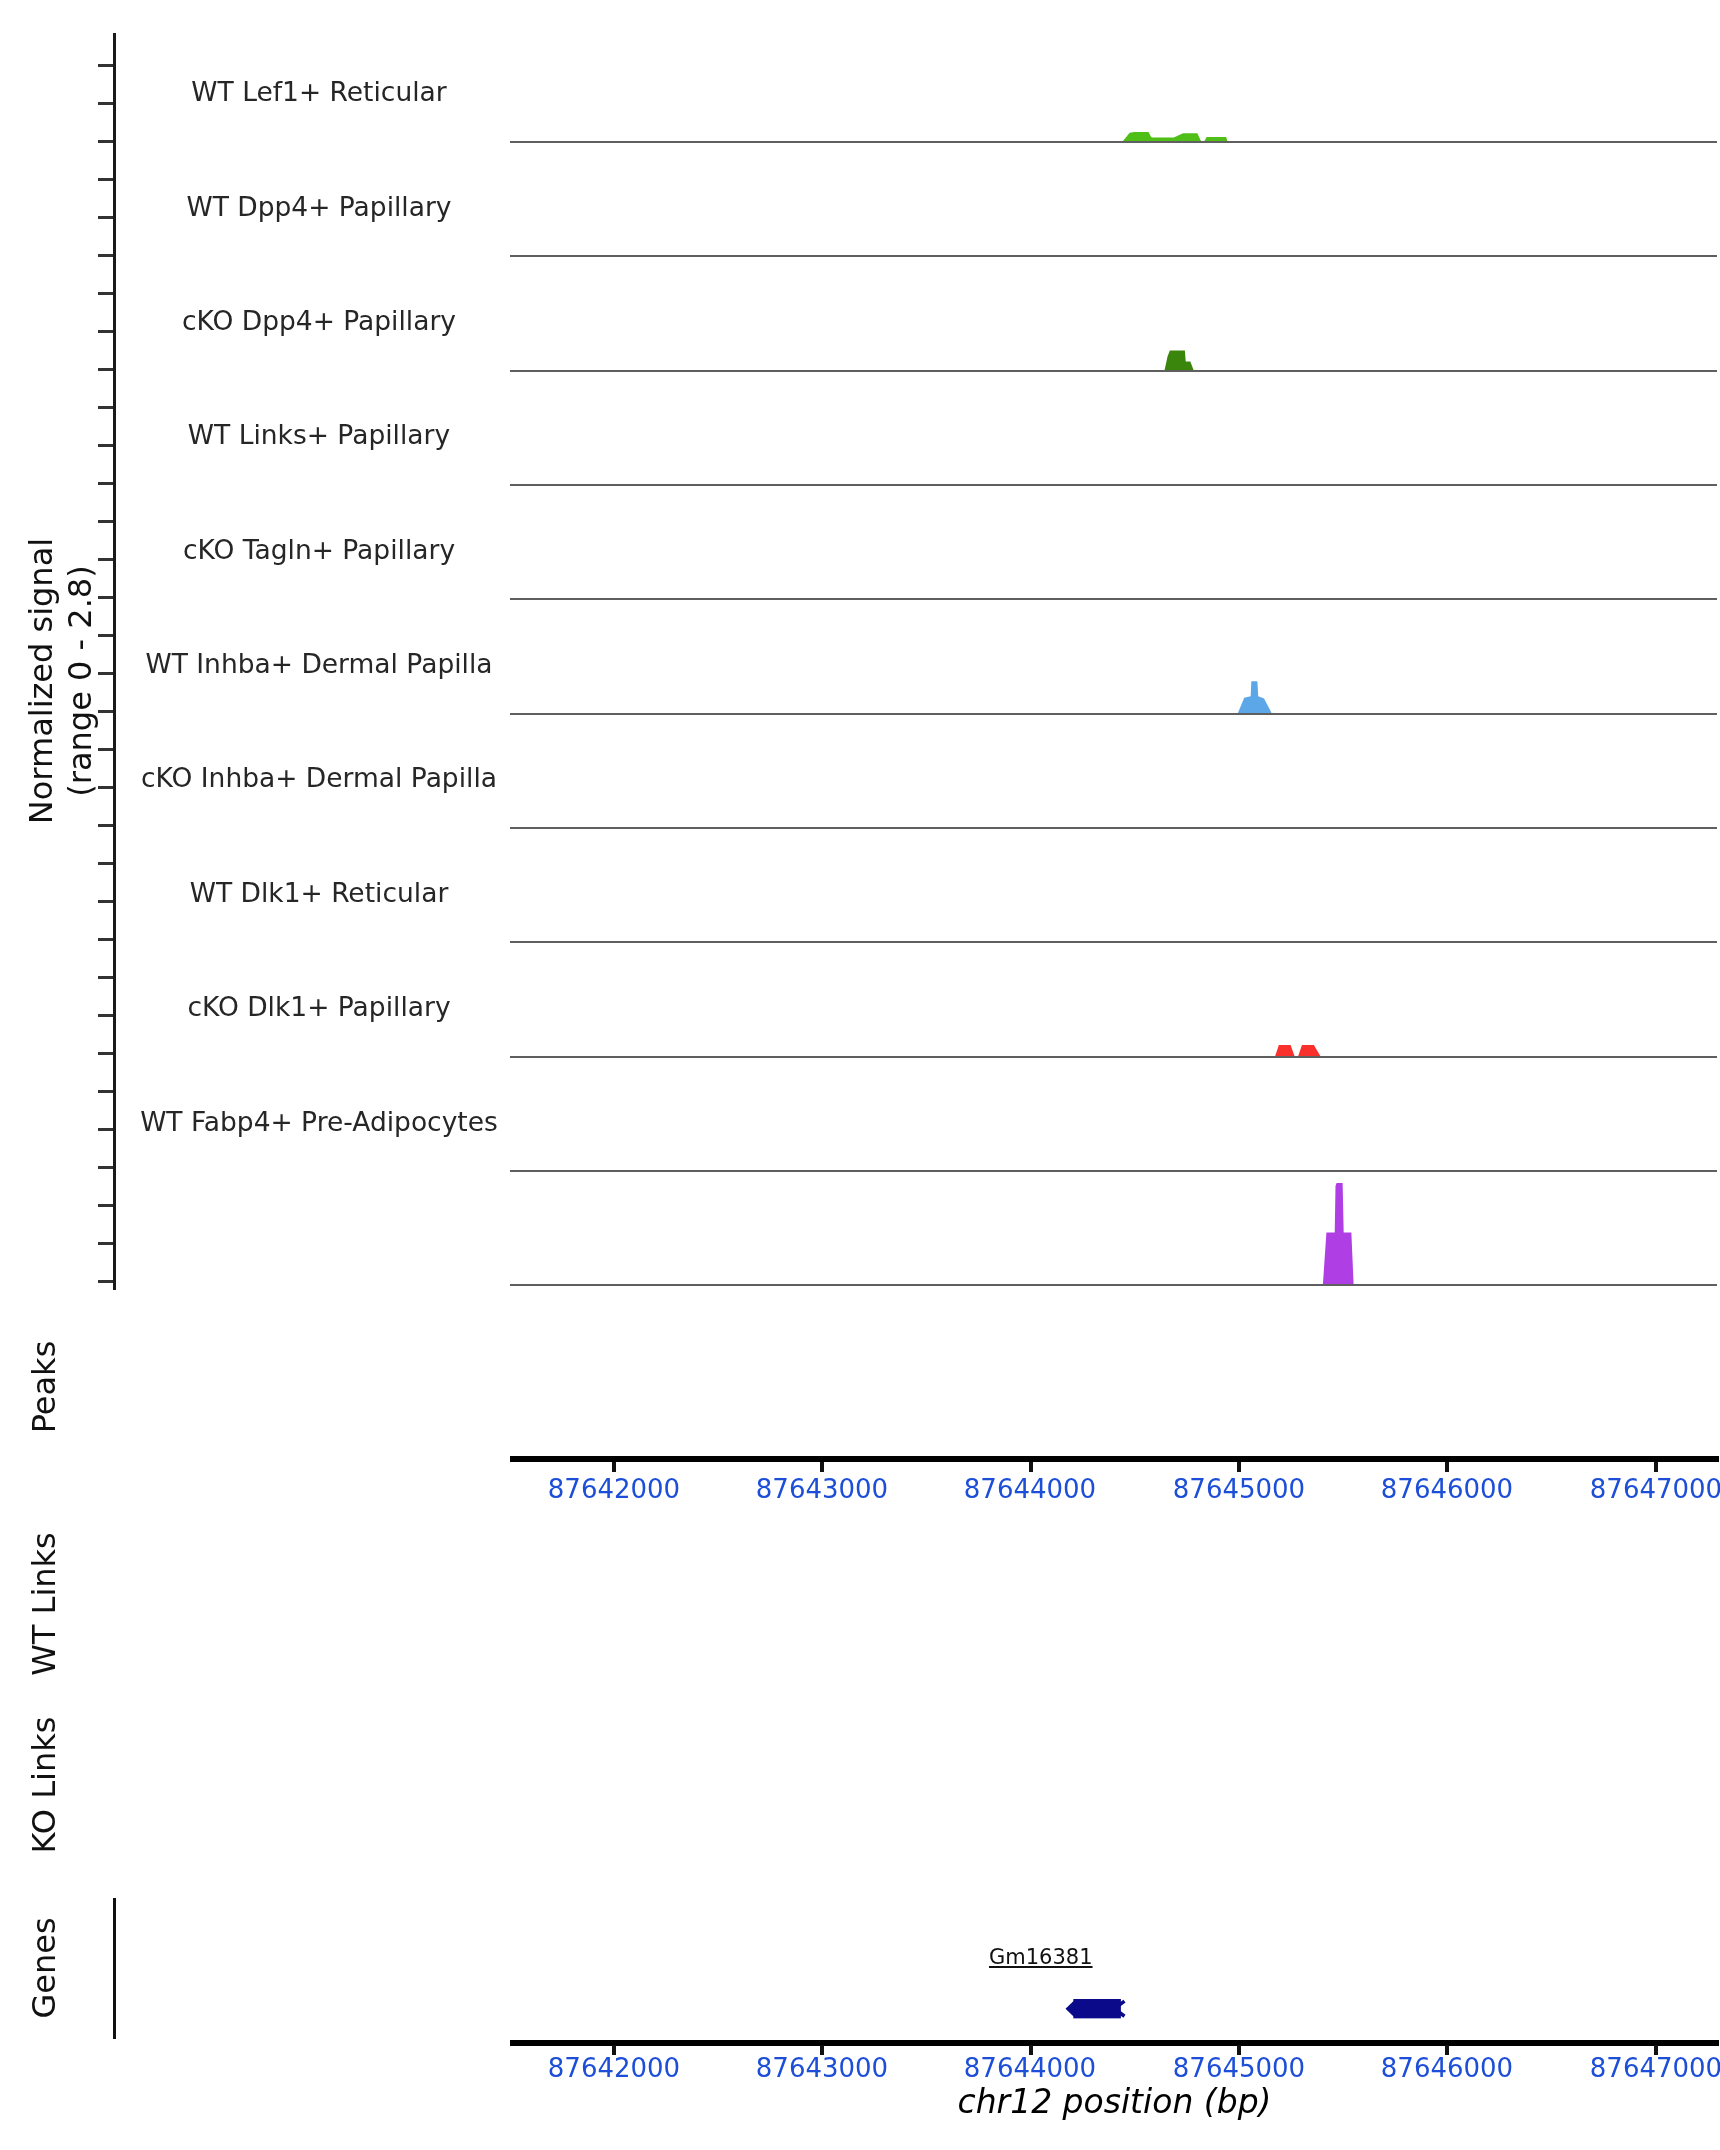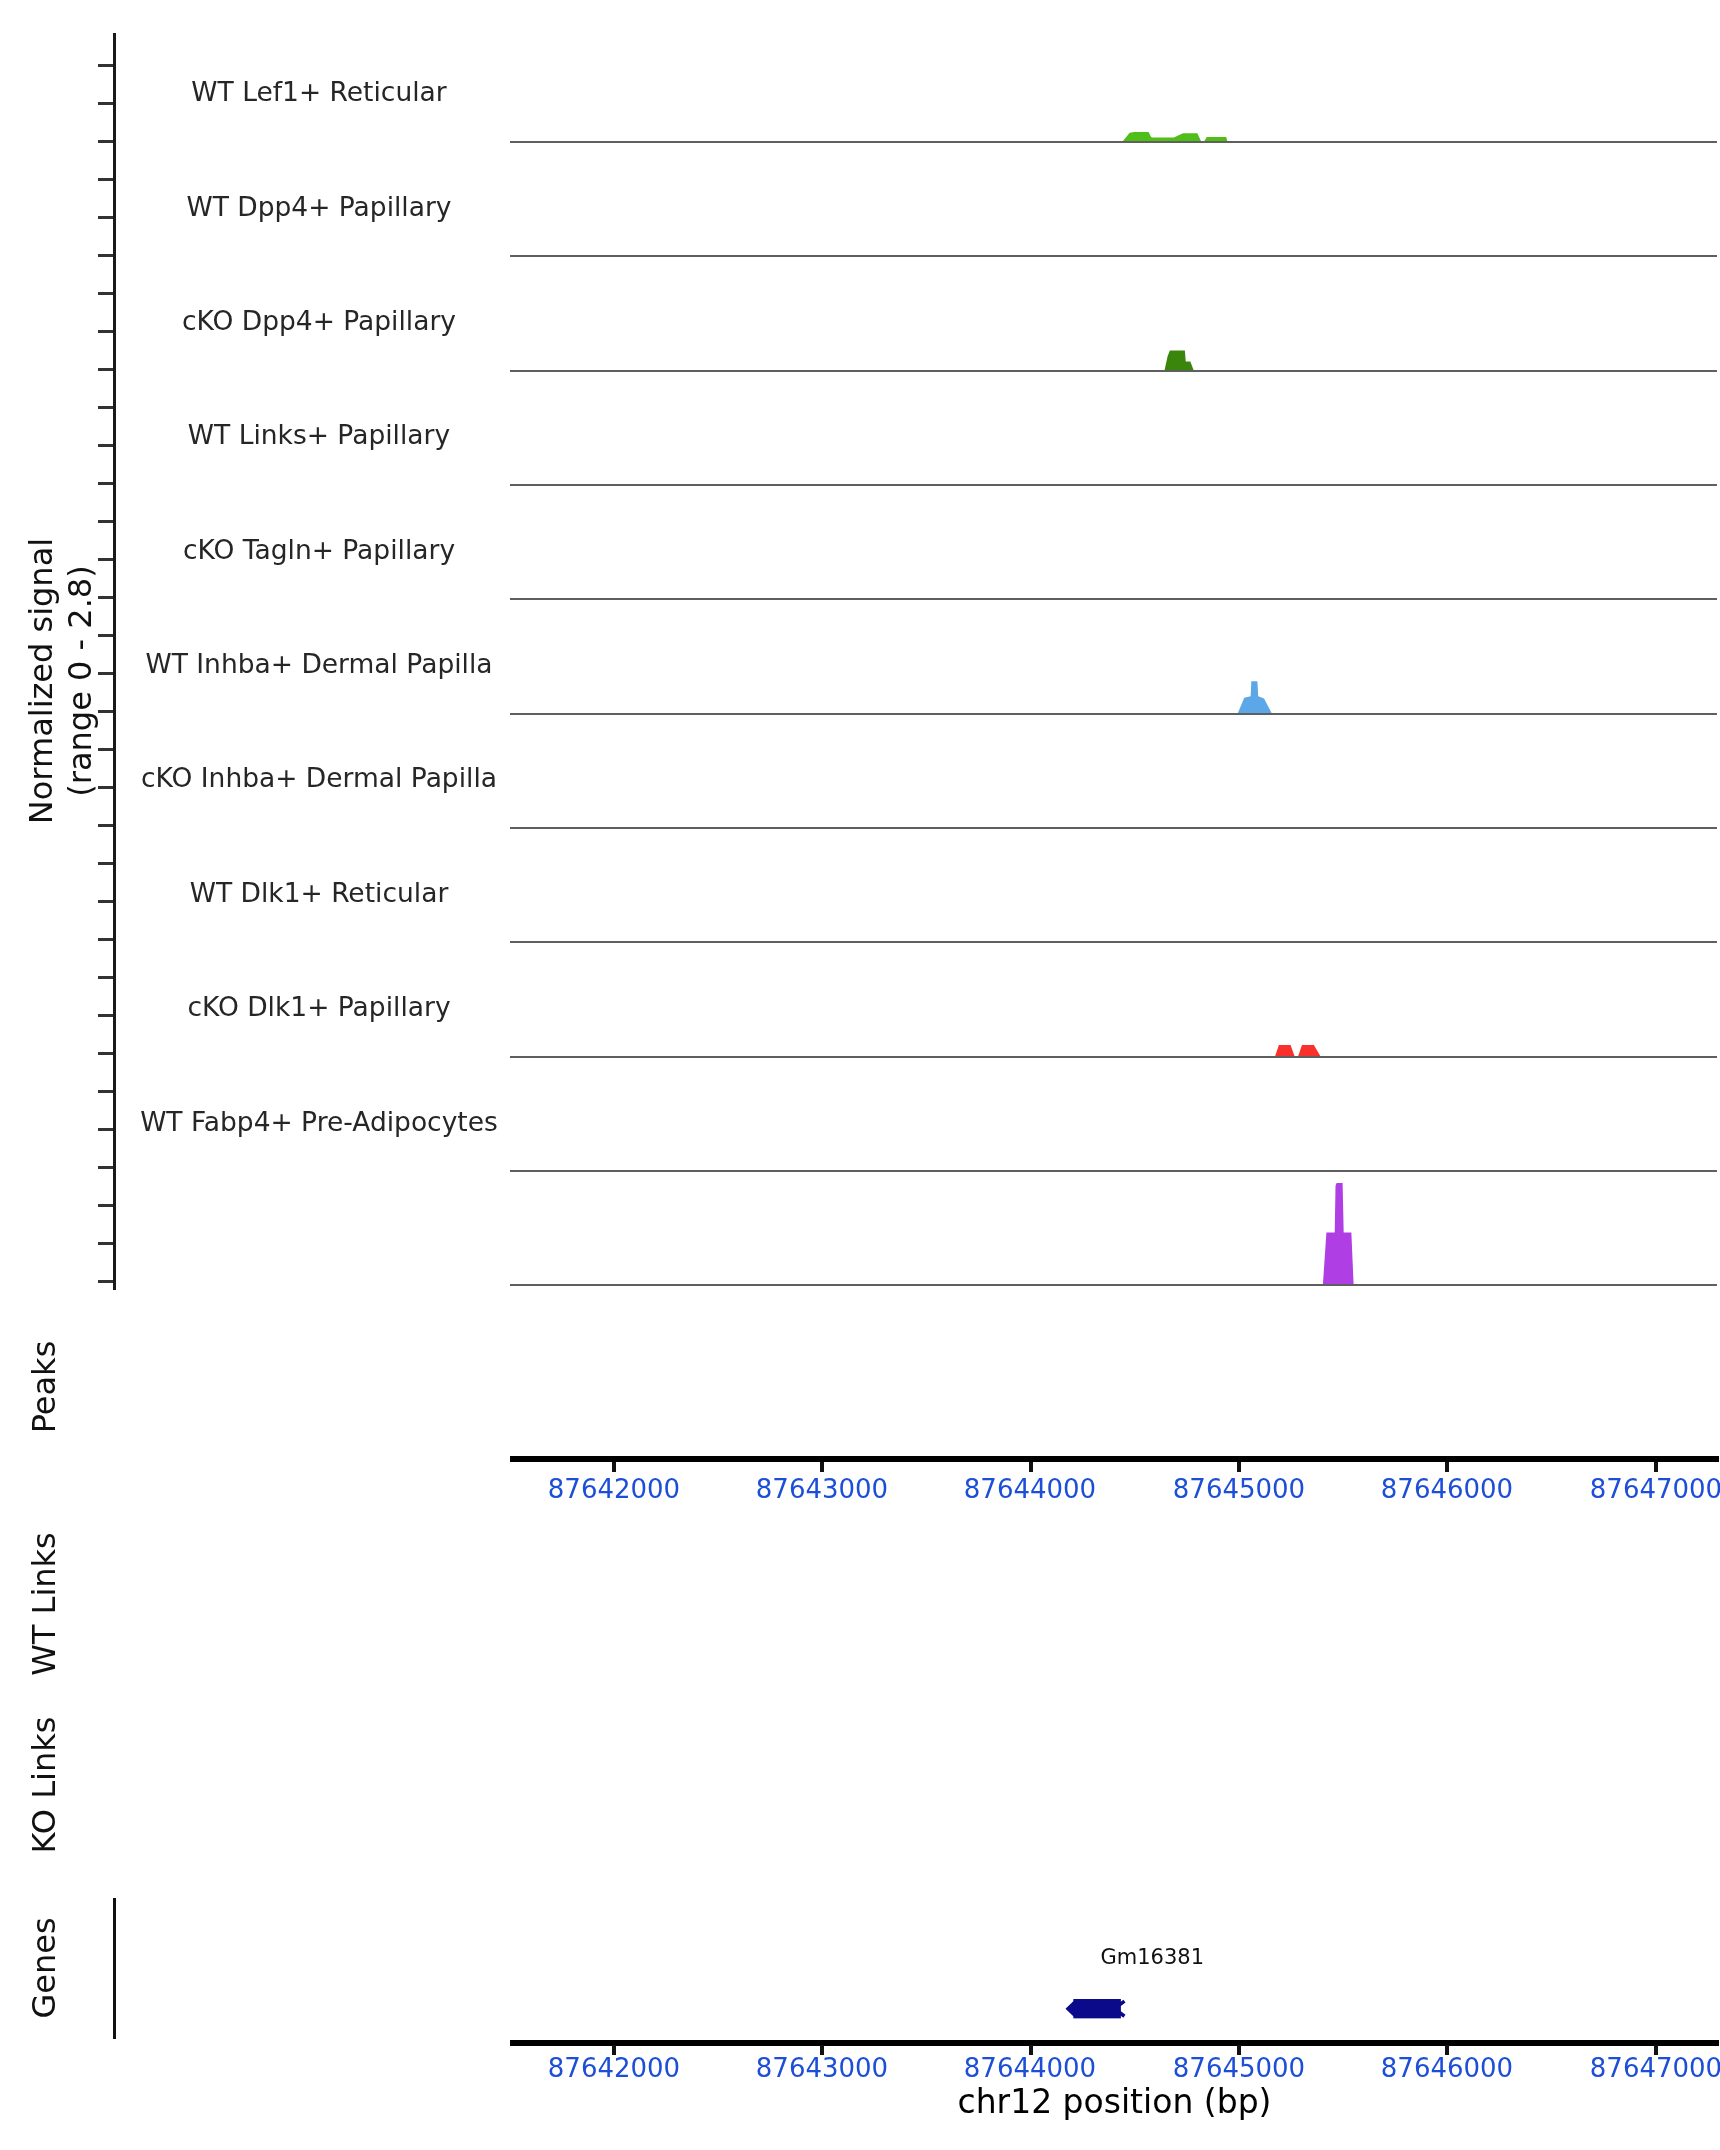--- a/index.html
+++ b/index.html
@@ -26,25 +26,25 @@
     left:68px; width:502px; text-align:center; color:#262626;
     font-size:26.5px; line-height:39px; height:39px;
   }
   .track-line{left:510px; width:1207px; height:2.2px; background:#5f5f5f;}
   
   .bp-axis-line{left:510px; width:1209px; height:5.7px; background:#000;}
   .bp-tick{width:3.6px; height:10px; background:#111;}
   .bp-tick-label{width:186px; margin-left:-93px; text-align:center;
     color:#1d4ed8; font-size:26px; line-height:32px;}
   #x-title{left:510px; width:1209px; text-align:center; top:2083px;
-    color:#000; font-size:33px; line-height:37px;}
+    color:#000; font-size:33px; line-height:37px;font-style:italic;}
   
   #genes-axis-line{left:113px; top:1898px; width:2.9px; height:141px; background:#111;}
-  .gene-label{width:215px; margin-left:-108px; text-align:right;
-    color:#111; font-size:21px; line-height:26px;}
+  .gene-label{width:215px; margin-left:-108px; text-align:left;
+    color:#111; font-size:21px; line-height:26px;text-decoration:underline;}
   #overlay{left:0; top:0;}
 </style>
 </head>
 <body>
 
 <div id="canvas">
 
   <div class="abs" id="sig-axis-line"></div>
   <div class="abs" id="sig-axis-ticks"></div>
   <div class="abs rot" id="y-title">

